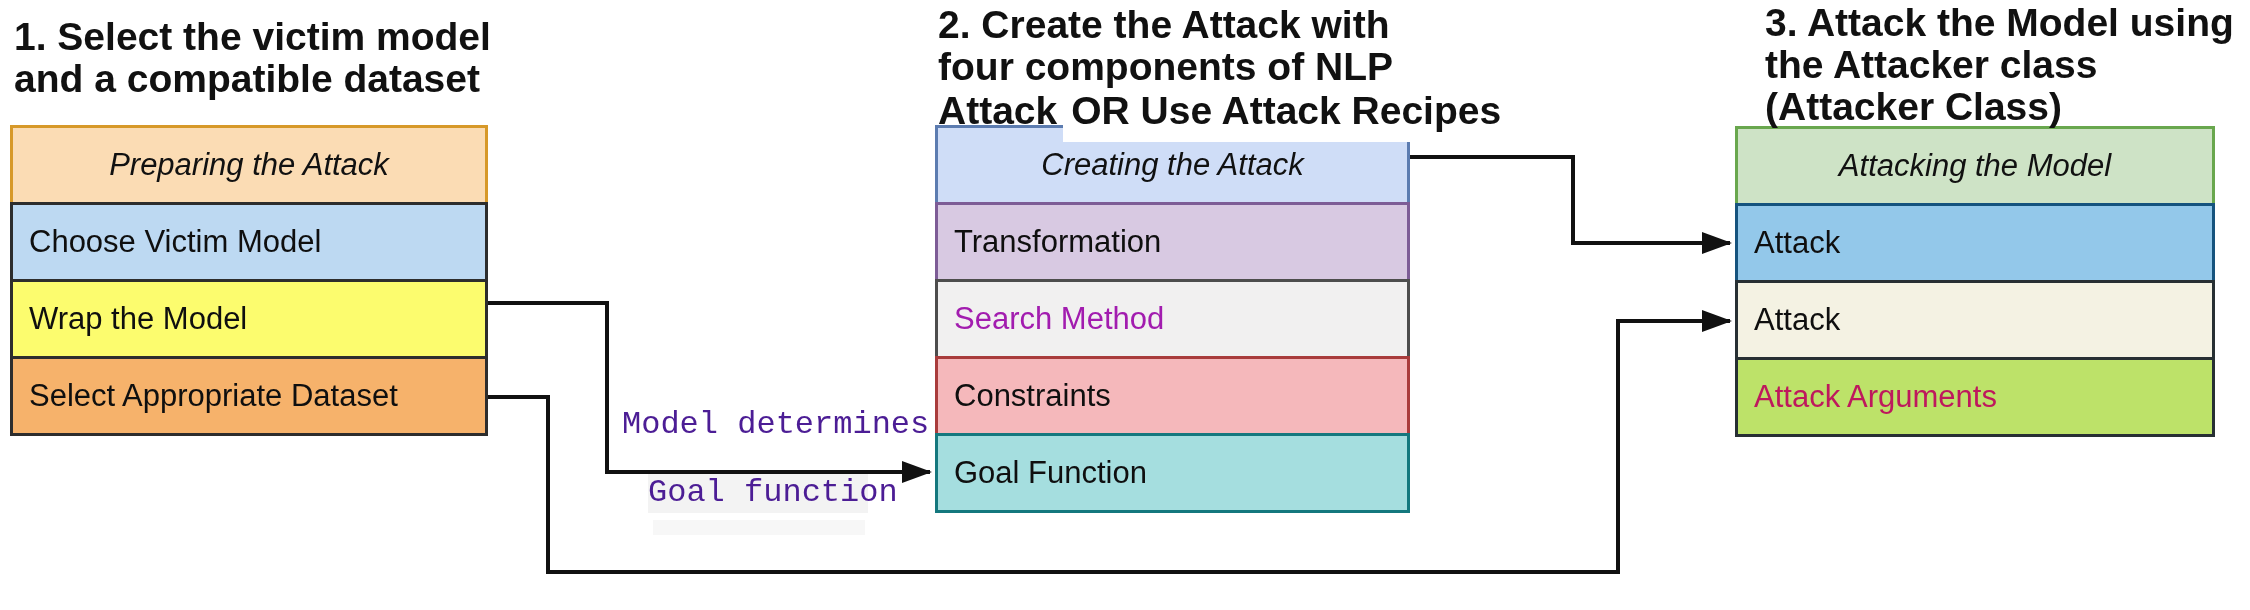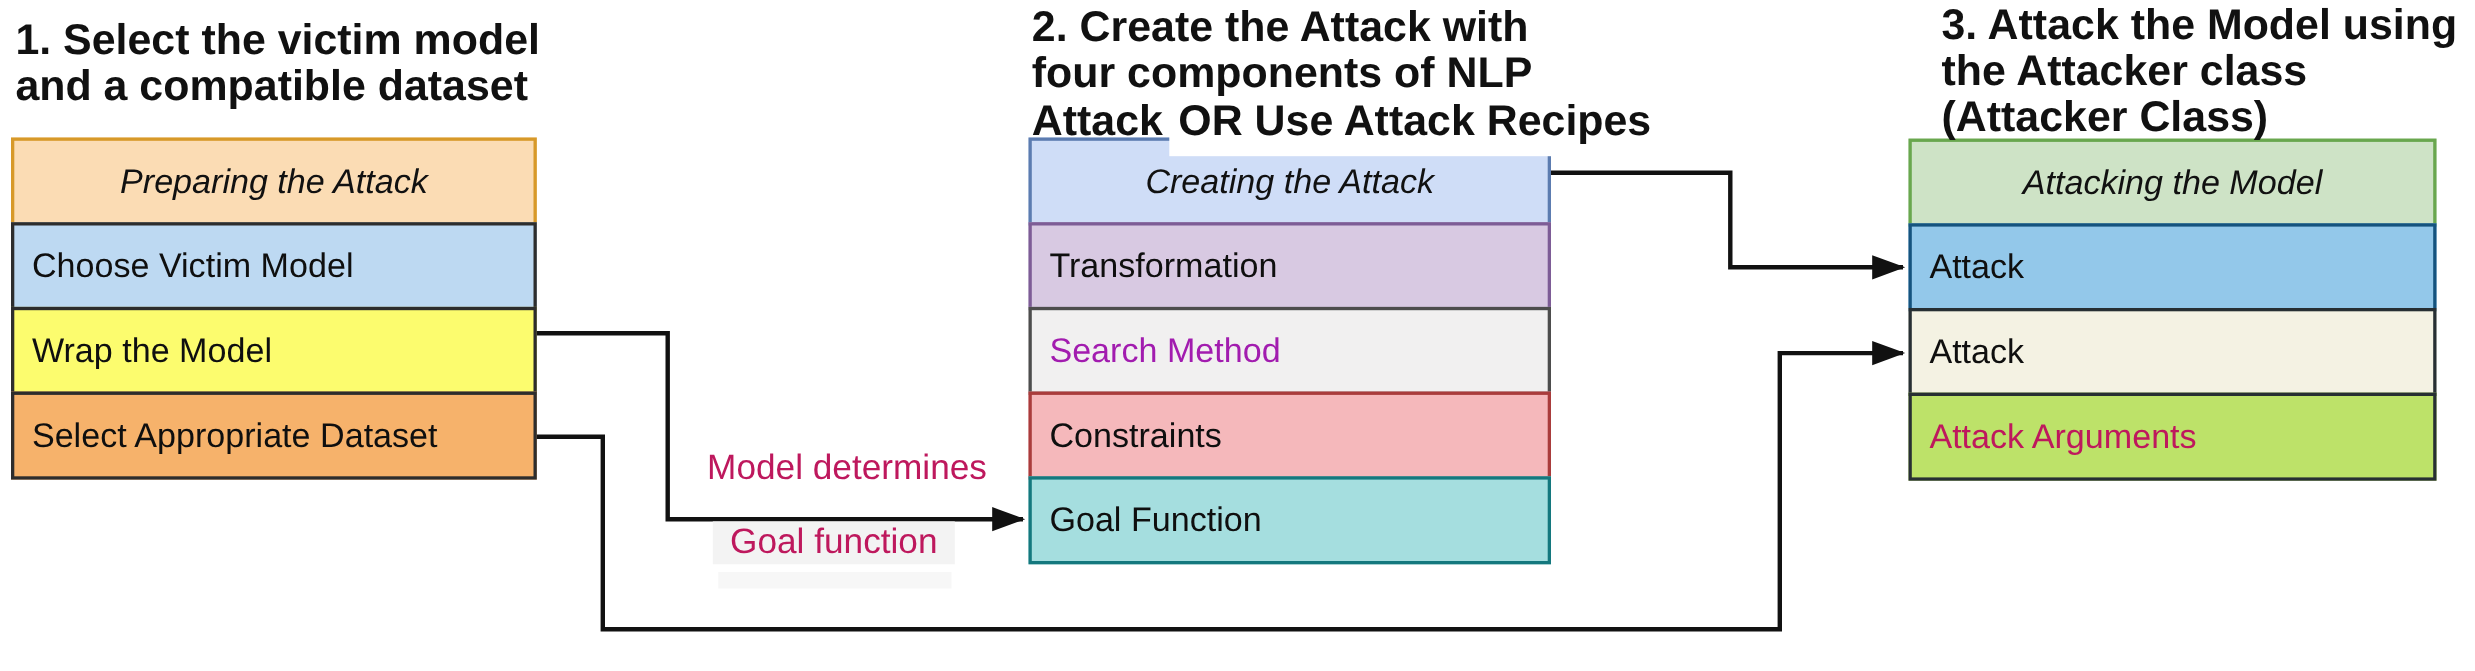--- a/index.html
+++ b/index.html
@@ -39,24 +39,25 @@
     font-size:31px;
     white-space:nowrap;
     color:#0f0f0f;
     background:#fff;
   }
   .row + .row{margin-top:-3px;}
   .row.title{justify-content:center;font-style:italic;}
   .lbl{
     position:absolute;
     font-size:32px;
-    color:#be185d;
+    color:#4c1d95;
     text-align:center;
     white-space:nowrap;
     z-index:5;
+    font-family:Liberation Mono, monospace;
   }
   #lbl-model-determines{left:622px;top:406px;width:296px;}
   #lbl-goal-function{
     left:648px;top:474px;width:220px;
     background:#f3f3f3;
     padding-bottom:2px;
   }
   .artifact{
     position:absolute;
     left:653px;top:520px;width:212px;height:15px;

